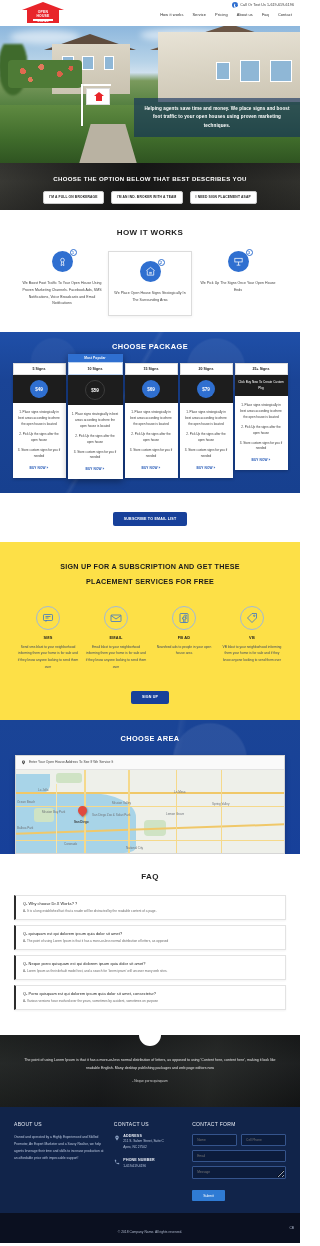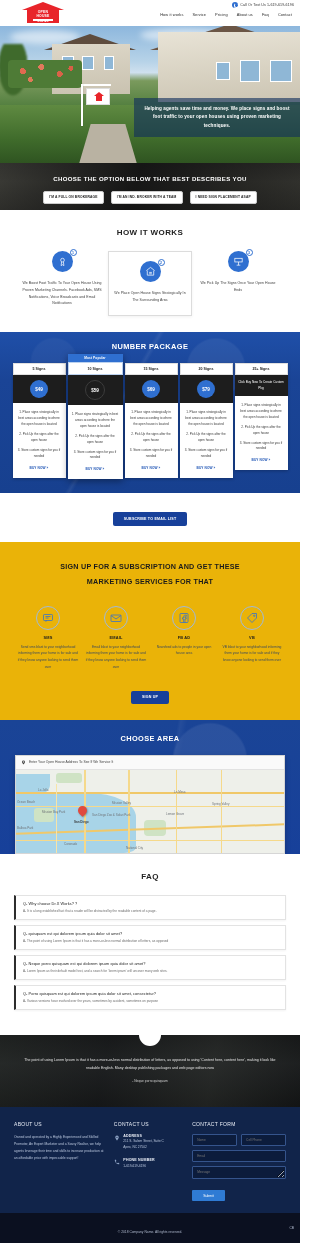--- a/index.html
+++ b/index.html
@@ -219,21 +219,21 @@
   .pcard-body { padding:7px 4px 8px; }
   .pfeat { font-size:3.1px; line-height:1.9; color:#3a3a3a; text-align:center; margin-bottom:4px; }
   .buy { text-align:center; font-size:3.2px; color:#1f55b5; font-weight:bold; text-decoration:none; display:block; margin-top:6px; letter-spacing:.1px; }
   .sub-wrap { background:#fff; text-align:center; padding:13px 0 16px; }
   .sub-btn {
     background:#17409a; color:#fff; border:none; font-size:3.6px; font-weight:bold;
     padding:5px 11px; border-radius:2px; letter-spacing:.2px; cursor:pointer;
   }
 
   
-  .mkt { background:#eab308; padding:18px 0 16px; }
+  .mkt { background:#fde047; padding:18px 0 16px; }
   .mkt-title {
     text-align:center; font-size:7.2px; font-weight:bold; color:#1b1b1b;
     line-height:2.05; letter-spacing:.25px; padding:0 22px;
   }
   .svc-row { display:flex; justify-content:center; gap:6px; margin-top:16px; }
   .svc { width:62px; text-align:center; }
   .svc-ic {
     width:24px;height:24px;border-radius:50%;border:1px solid #9fb9da;
     margin:0 auto; display:flex;align-items:center;justify-content:center;
     background:transparent;
@@ -467,21 +467,21 @@
               <path d="M8 20h8"></path>
           </svg>
           <span class="badge">3</span>
         </div>
         <div class="hiw-txt">We Pick Up The Signs Once Your Open House Ends</div>
       </div>
     </div>
   </div>
 
   <div class="pricing">
-    <div class="sec-title">NUMBER PACKAGE</div>
+    <div class="sec-title">CHOOSE PACKAGE</div>
     <div class="price-row">
 
       <div class="pcard">
         <div class="pcard-head">5 Signs</div>
         <div class="pcard-price">
             <div class="price-bubble">$49</div>
           </div>
         <div class="pcard-body">
           <div class="pfeat">1. Place signs strategically in best areas according to where the open house is located</div>
           <div class="pfeat">2. Pick Up the signs after the open house</div>
@@ -546,21 +546,21 @@
     </div>
   </div>
 
   <div class="sub-wrap">
     <button class="sub-btn">SUBSCRIBE TO EMAIL LIST</button>
   </div>
 
   <div class="mkt">
     <div class="mkt-title">
       <div>SIGN UP FOR A SUBSCRIPTION AND GET THESE</div>
-      <div>MARKETING SERVICES FOR THAT</div>
+      <div>PLACEMENT SERVICES FOR FREE</div>
     </div>
     <div class="svc-row">
       <div class="svc">
         <div class="svc-ic">
           <svg viewBox="0 0 24 24" fill="none" stroke="#2f6fd0" stroke-width="1.5">
             <rect x="3" y="5" width="18" height="12" rx="1.5"></rect>
               <path d="M7 19l3-2"></path>
               <path d="M7 9h10M7 12h6"></path>
           </svg>
         </div>

